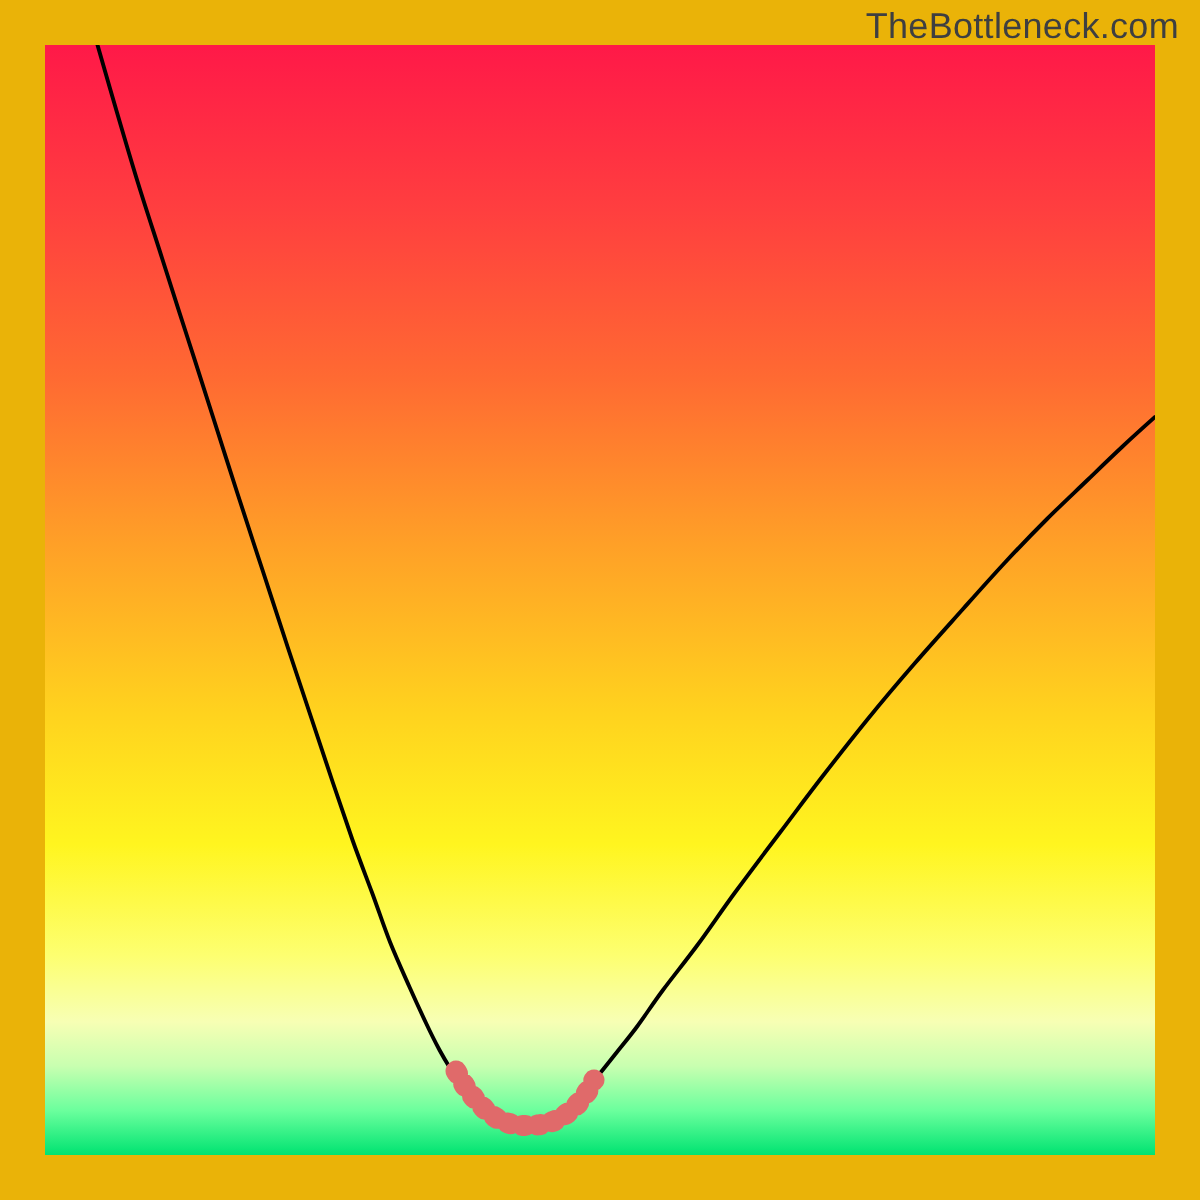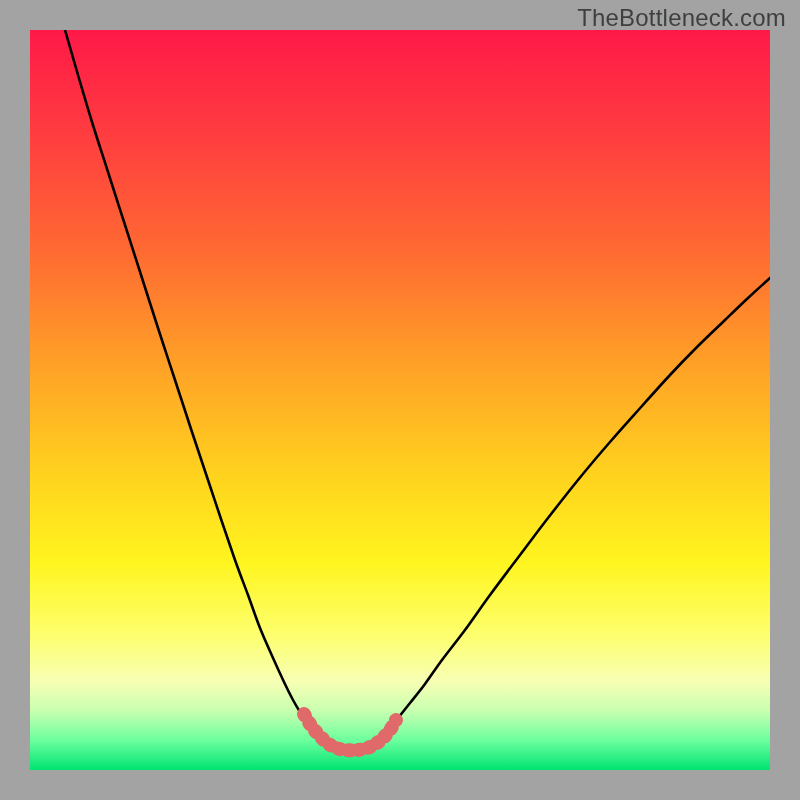--- a/index.html
+++ b/index.html
@@ -1,20 +1,20 @@
 <!DOCTYPE html>
 <html><head>
 <meta charset="utf-8">
 <style>
   * { margin: 0; padding: 0; box-sizing: border-box; }
   html, body { width: 800px; height: 800px; background: #000; overflow: hidden; }
   .container {
     width: 800px;
     height: 800px;
-    background: #a3a3a3;
+    background: #eab308;
     position: relative;
   }
   .watermark {
     position: absolute;
     top: 4px;
     right: 14px;
     font-family: Arial, Helvetica, sans-serif;
     font-size: 24px;
     font-weight: 500;
     color: #3e3f41;

